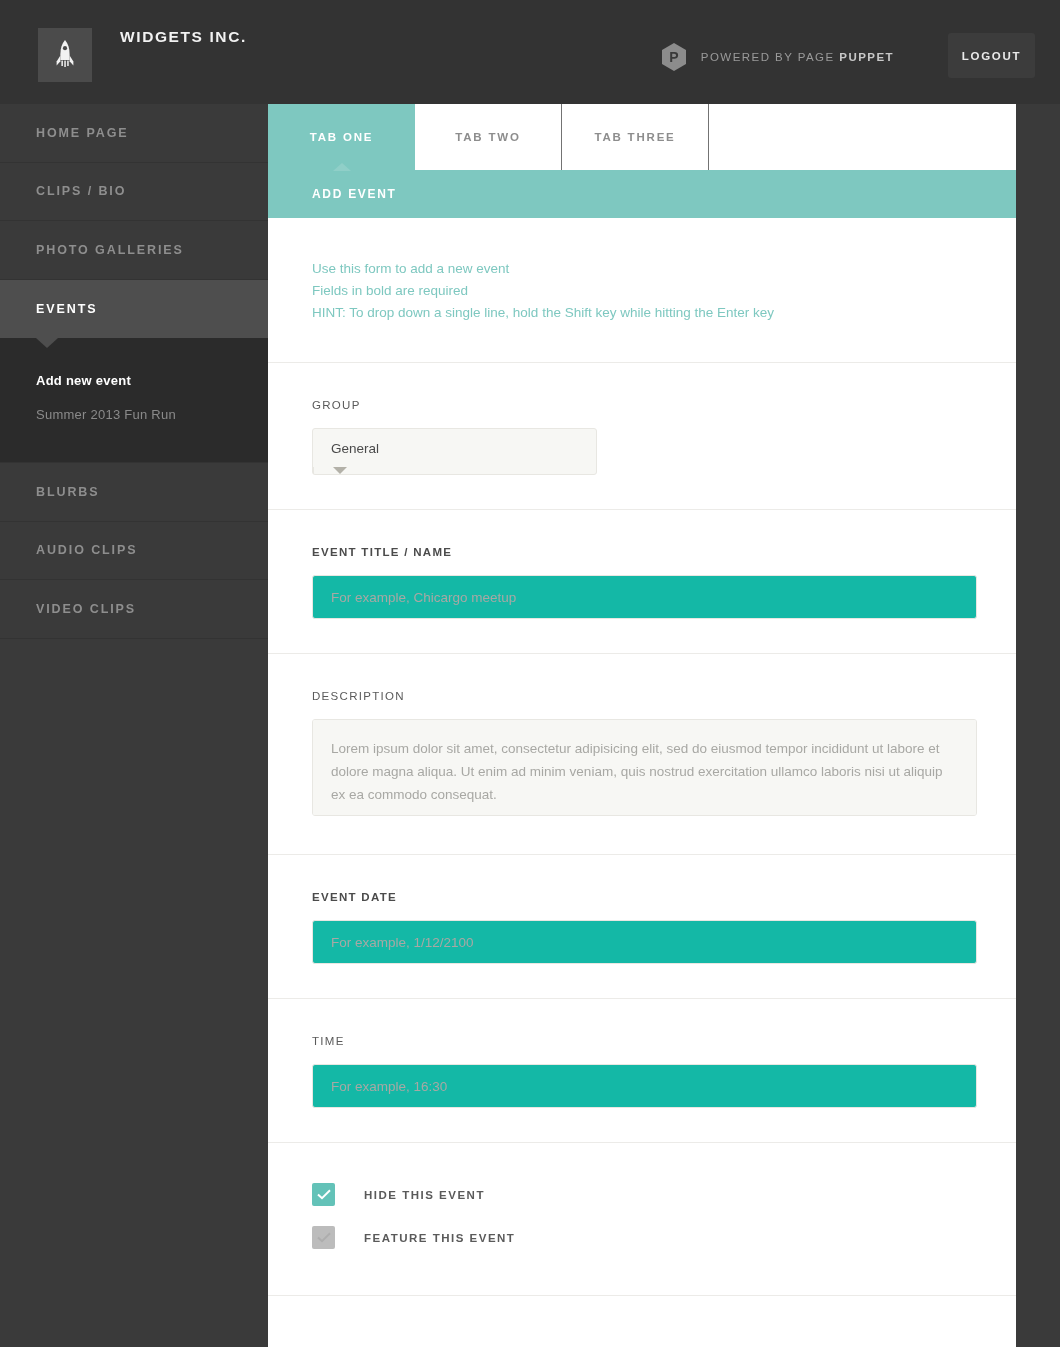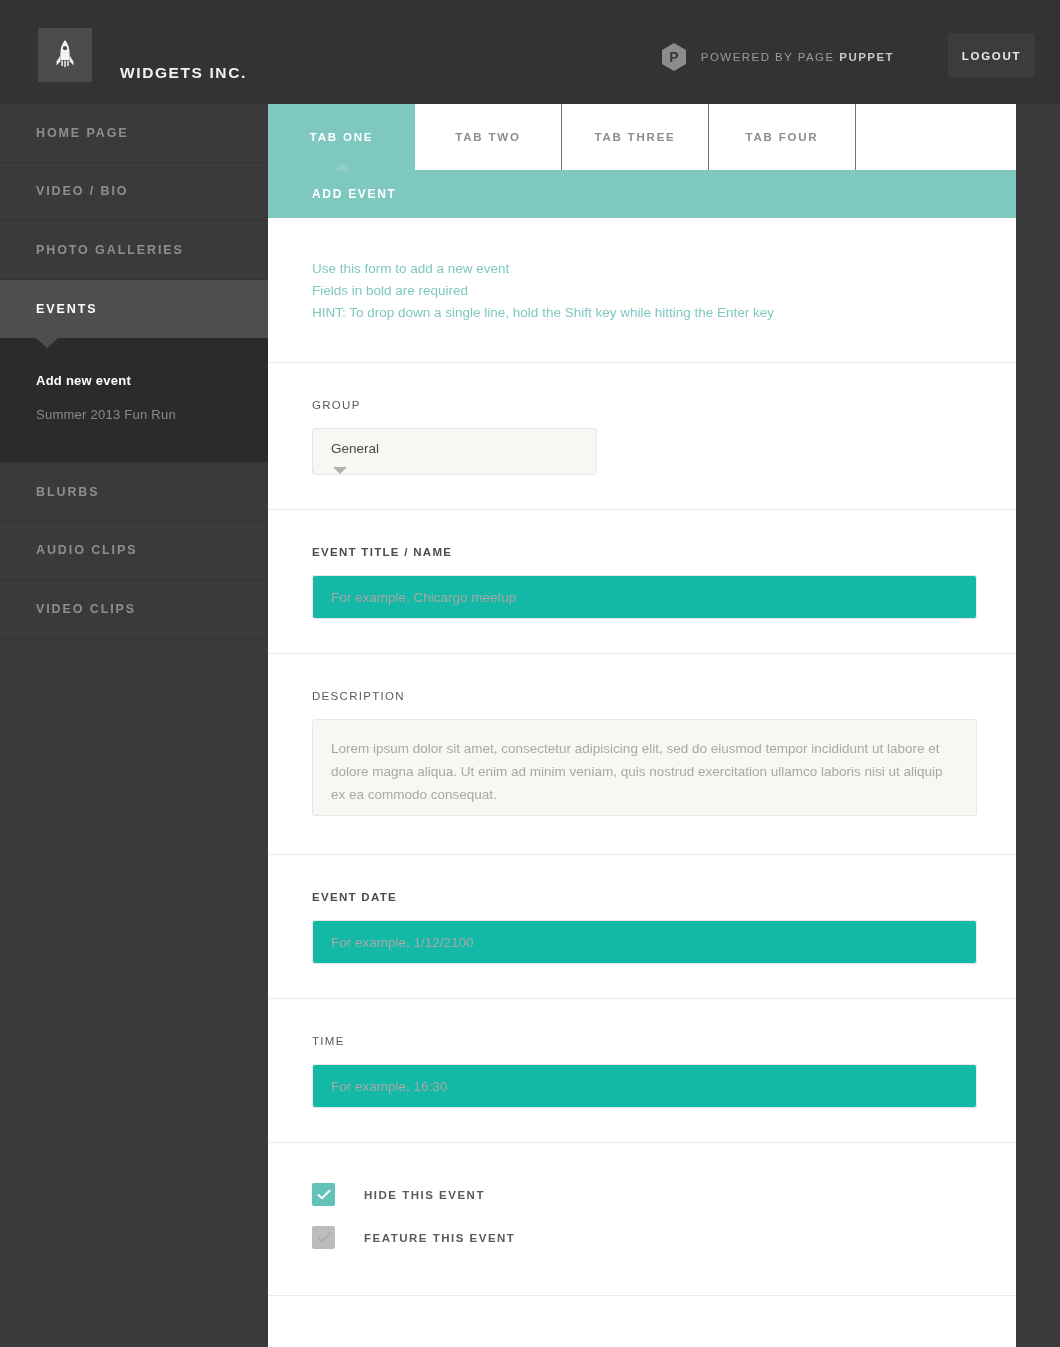--- a/index.html
+++ b/index.html
@@ -17,21 +17,21 @@
     position: absolute;
     top: 0; left: 0;
     width: 1060px;
     height: 104px;
     background: #333333;
   }
   .brand {
     position: absolute;
     left: 38px; top: 28px;
     display: flex;
-    align-items: flex-end;
+    align-items: flex-start;
   }
   .logo-box {
     width: 54px; height: 54px;
     background: #4b4b4b;
     display: flex;
     align-items: center;
     justify-content: center;
   }
   .logo-box svg { display: block; }
   .brand-name {
@@ -324,42 +324,41 @@
       </svg>
     </span>
     <div class="powered-text"><span>POWERED BY PAGE </span><b>PUPPET</b></div>
   </div>
 
   <button class="logout-btn">LOGOUT</button>
 </div>
 
 <div class="sidebar">
   <div class="nav-item">HOME PAGE</div>
-  <div class="nav-item">VIDEO / BIO</div>
+  <div class="nav-item">CLIPS / BIO</div>
   <div class="nav-item">PHOTO GALLERIES</div>
   <div class="nav-item active">EVENTS</div>
 
   <div class="submenu">
     <div class="submenu-notch"></div>
     <div class="sub-item current">Add new event</div>
     <div class="sub-item dim">Summer 2013 Fun Run</div>
   </div>
 
   <div class="nav-item">BLURBS</div>
   <div class="nav-item">AUDIO CLIPS</div>
   <div class="nav-item">VIDEO CLIPS</div>
 </div>
 
 <div class="panel">
 
   <div class="tabs">
     <div class="tab active">TAB ONE</div>
     <div class="tab">TAB TWO</div>
     <div class="tab">TAB THREE</div>
-    <div class="tab">TAB FOUR</div>
     <div class="tab-filler"></div>
   </div>
 
   <div class="title-bar">ADD EVENT</div>
 
   <div class="intro">
     <p>Use this form to add a new event</p>
     <p>Fields in bold are required</p>
     <p>HINT: To drop down a single line, hold the Shift key while hitting the Enter key</p>
   </div>

